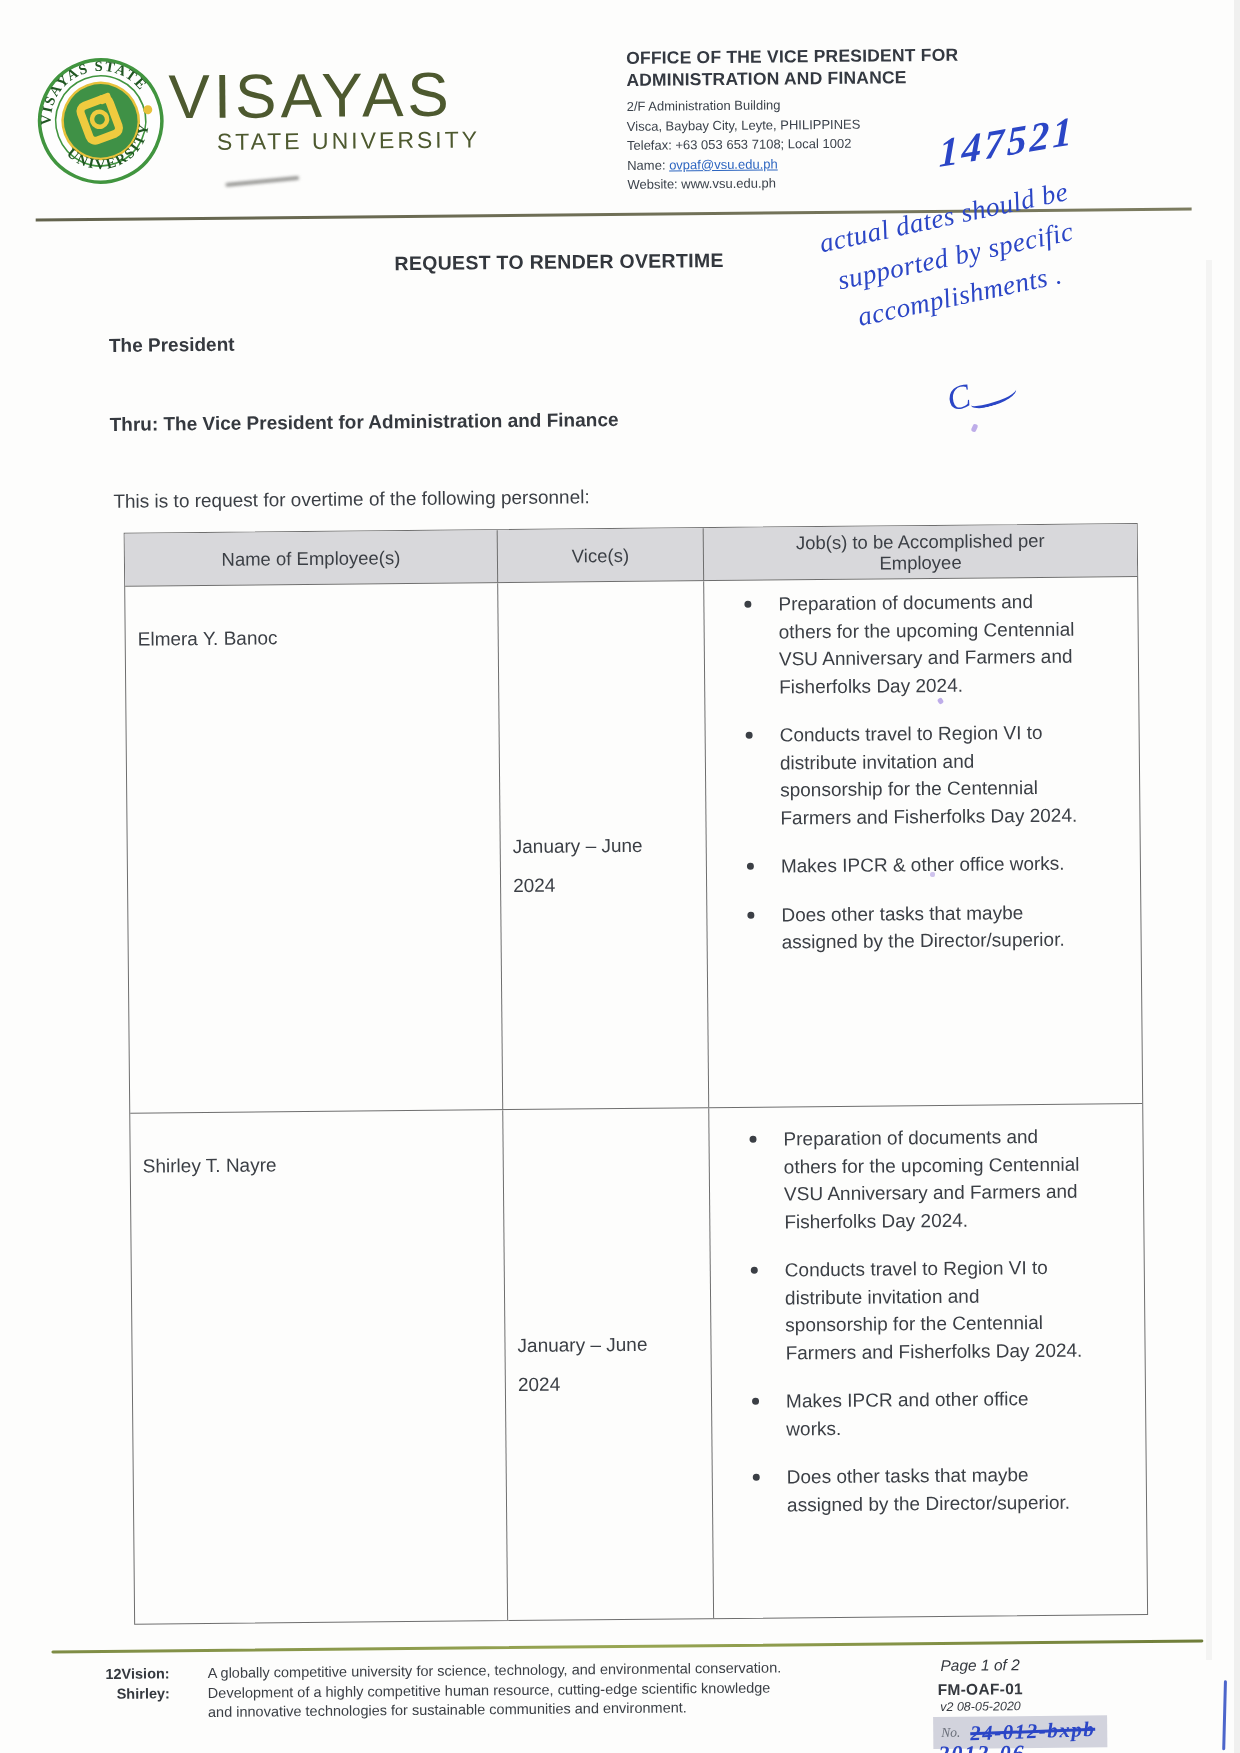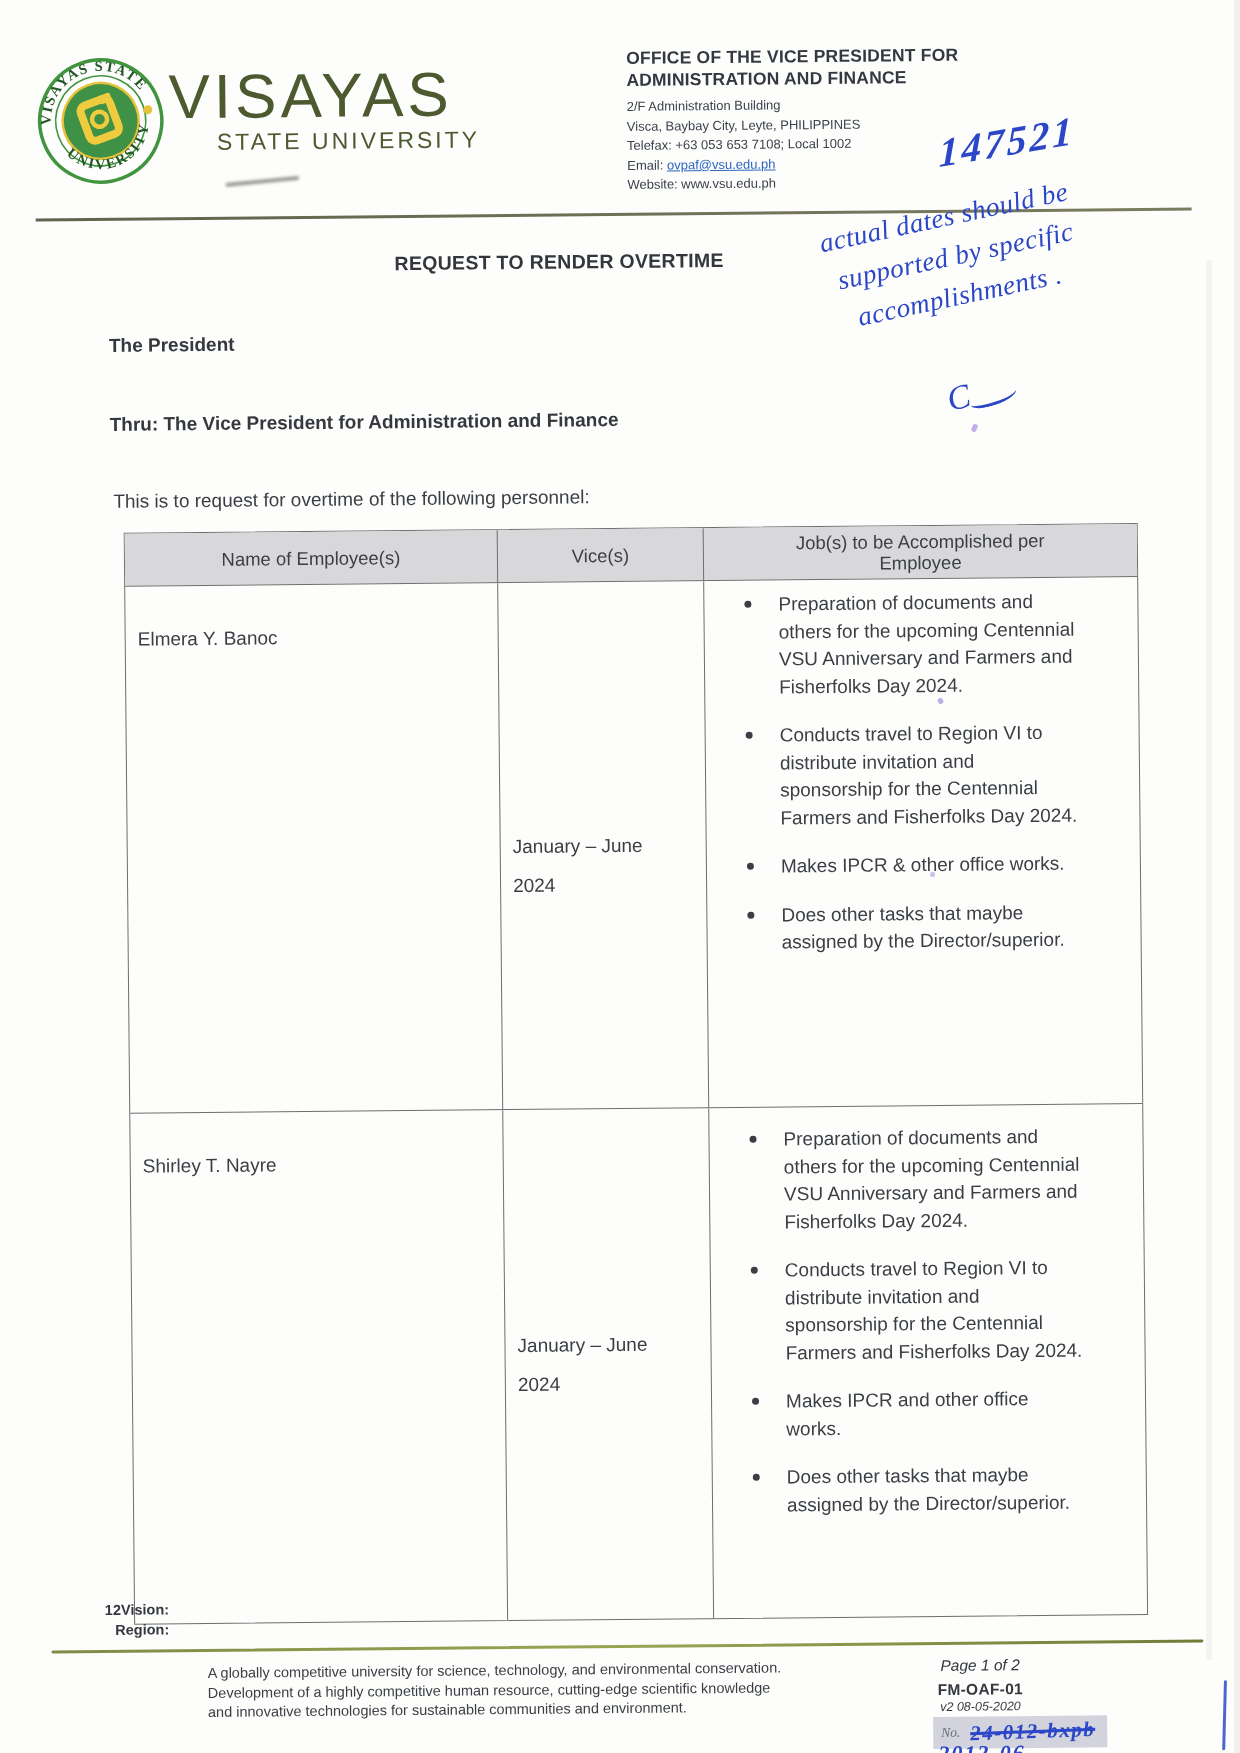--- a/index.html
+++ b/index.html
@@ -62,21 +62,21 @@
   .cell-jobs{padding:10px 8px 0 0;}
   .row2 .cell-jobs{padding-top:18px;}
   .joblist{margin-left:40px;}
   .job{display:flex;margin-bottom:21px;}
   .dot{width:7px;height:7px;border-radius:50%;background:#3b3f45;margin:10px 27px 0 0;flex:none;}
   .job-text{width:298px;font-size:19px;line-height:27.5px;color:#3b3f45;}
 
   
   .rule-bottom{position:absolute;left:44px;top:1645px;width:1152px;height:3px;border-radius:2px;
     background:linear-gradient(90deg,#7e8c45,#98a653,#6f7d39);}
-  .f-labels{position:absolute;left:62px;top:1596px;width:100px;text-align:right;
+  .f-labels{position:absolute;left:62px;top:1660px;width:100px;text-align:right;
     font-size:14.5px;font-weight:700;line-height:19.5px;color:#35393f;}
   .f-text{position:absolute;left:200px;top:1660px;width:585px;font-size:14.5px;line-height:19.5px;color:#3b3f45;}
   .f-right{position:absolute;left:900px;top:1660px;width:145px;text-align:center;color:#35393f;}
   .f-page{font-size:15.5px;font-style:italic;}
   .f-form{font-size:15.5px;font-weight:700;margin-top:6px;letter-spacing:.3px;}
   .f-ver{font-size:12.5px;font-style:italic;margin-top:1px;}
   .no-box{position:absolute;left:925px;top:1720px;background:#d2d3dd;padding:3px 12px 4px 8px;
     display:flex;align-items:center;}
   .no-label{font-size:13.5px;font-style:italic;color:#6a6f7a;font-family:"Liberation Serif",serif;}
   .no-hand{margin-left:10px;font-size:21px;font-weight:700;letter-spacing:1.5px;
@@ -130,21 +130,21 @@
     <div class="office">
       <div class="office-title">
         <div>OFFICE OF THE VICE PRESIDENT FOR</div>
         <div>ADMINISTRATION AND FINANCE</div>
       </div>
       <div class="office-lines">
         <div>2/F Administration Building</div>
         <div>Visca, Baybay City, Leyte, PHILIPPINES</div>
         <div>Telefax: +63 053 653 7108; Local 1002</div>
         <div>
-          <span>Email:</span>
+          <span>Name:</span>
           <span class="email-link">ovpaf@vsu.edu.ph</span>
         </div>
         <div>Website: www.vsu.edu.ph</div>
       </div>
     </div>
 
     <div class="hand hw-number">147521</div>
 
     <div class="rule-top"></div>
 
@@ -227,21 +227,21 @@
             </div>
           </div>
         </div>
       </div>
     </div>
 
     <div class="rule-bottom"></div>
 
     <div class="f-labels">
       <div>12Vision:</div>
-      <div>Region:</div>
+      <div>Shirley:</div>
     </div>
     <div class="f-text">
       <div>A globally competitive university for science, technology, and environmental conservation.</div>
       <div>Development of a highly competitive human resource, cutting-edge scientific knowledge and innovative technologies for sustainable communities and environment.</div>
     </div>
 
     <div class="f-right">
       <div class="f-page">Page 1 of 2</div>
       <div class="f-form">FM-OAF-01</div>
       <div class="f-ver">v2 08-05-2020</div>

